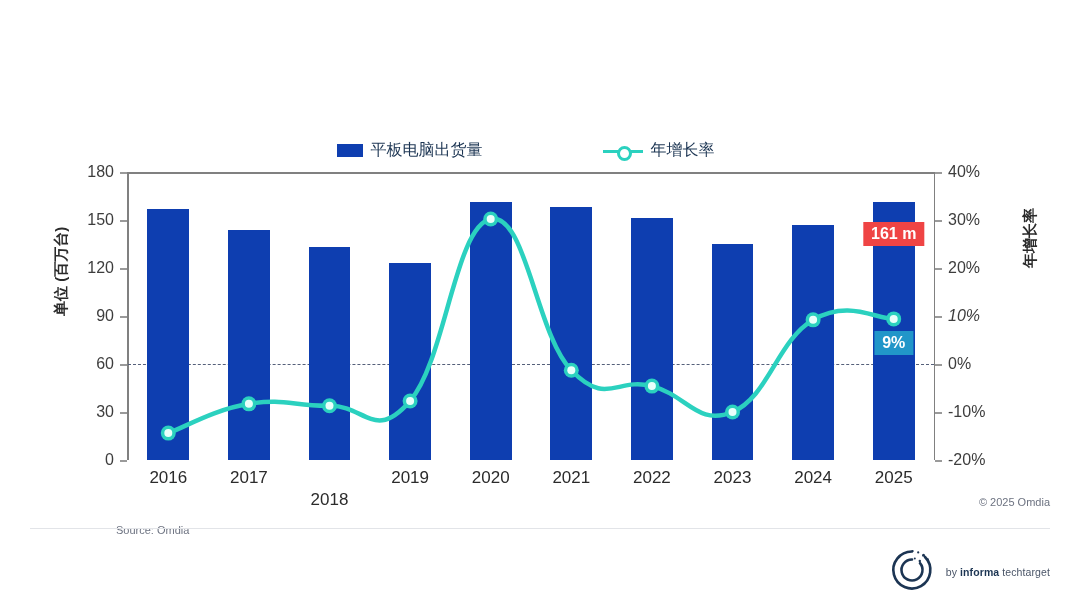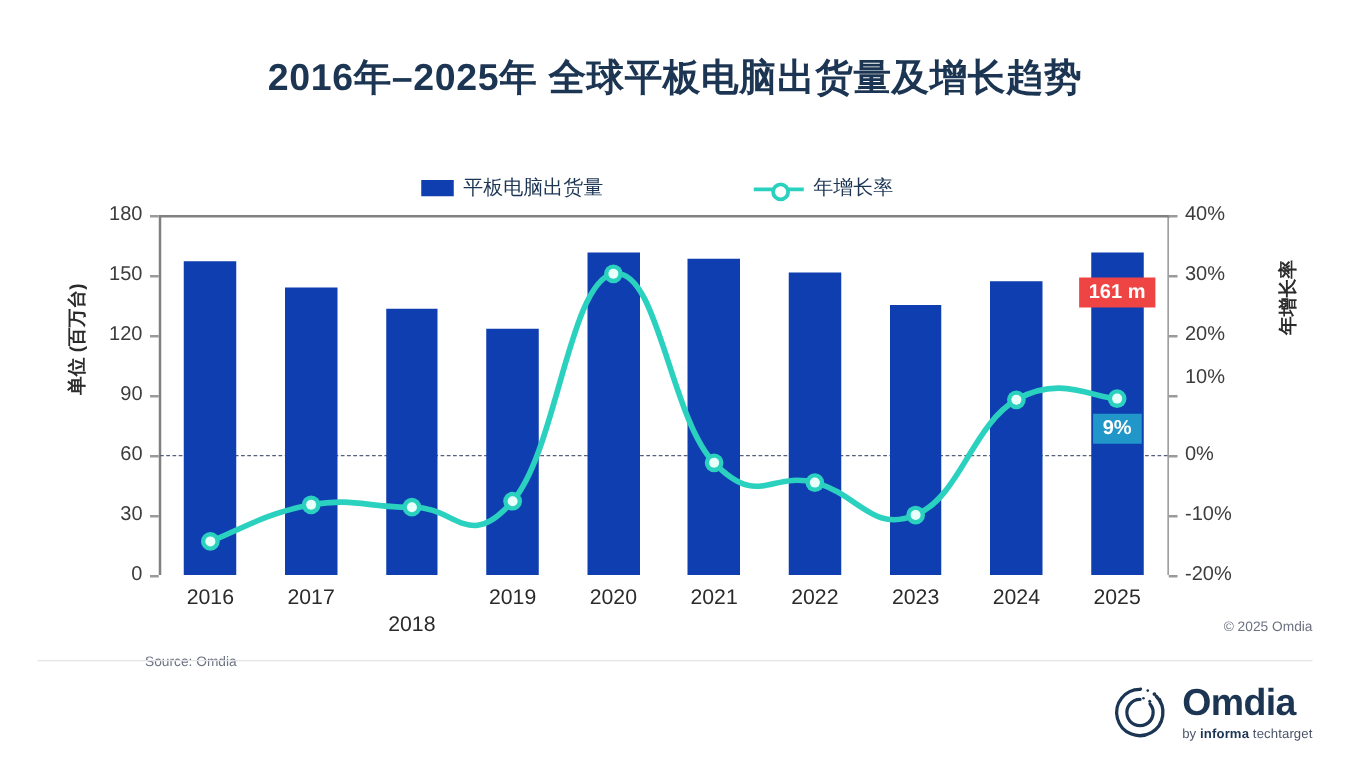--- a/index.html
+++ b/index.html
@@ -129,21 +129,20 @@
   #logo-text-wrap { display:flex; flex-direction:column; line-height:1; }
   #logo-word { font-size: 30px; font-weight:700; color:#1c3553; letter-spacing:-0.5px; }
   #logo-tagline { font-size: 10.5px; color:#4a5568; margin-top:4px; letter-spacing:0.1px; }
   #logo-tagline b { color:#1c3553; }
 </style>
 </head>
 <body>
 
 <div id="page">
 
-  <div id="chart-title">2016年–2025年 全球平板电脑出货量及增长趋势</div>
 
   <div id="legend">
     <div class="legend-item">
       <span class="legend-swatch-bar"></span>
       <span class="legend-label">平板电脑出货量</span>
     </div>
     <div class="legend-item">
       <span class="legend-swatch-line"></span>
       <span class="legend-label">年增长率</span>
     </div>
@@ -175,21 +174,21 @@
         <div class="ylabel-left" style="top: 288px;">0</div>
       </div>
     <div id="ticks-right">
         <div class="tick-right" style="top: 0px;"></div>
         <div class="ylabel-right" style="top: 0px;">40%</div>
         <div class="tick-right" style="top: 48px;"></div>
         <div class="ylabel-right" style="top: 48px;">30%</div>
         <div class="tick-right" style="top: 96px;"></div>
         <div class="ylabel-right" style="top: 96px;">20%</div>
         <div class="tick-right" style="top: 144px;"></div>
-        <div class="ylabel-right" style="top: 130px;">10%</div>
+        <div class="ylabel-right" style="top: 144px; font-style: italic;">10%</div>
         <div class="tick-right" style="top: 192px;"></div>
         <div class="ylabel-right" style="top: 192px;">0%</div>
         <div class="tick-right" style="top: 240px;"></div>
         <div class="ylabel-right" style="top: 240px;">-10%</div>
         <div class="tick-right" style="top: 288px;"></div>
         <div class="ylabel-right" style="top: 288px;">-20%</div>
       </div>
 
     <div id="bars">
         <div class="bar" title="2016: 157" style="left: 19.344px; width: 41.912px; height: 251.2px; background: rgb(14, 62, 176);"></div>
@@ -258,19 +257,18 @@
       <g fill="#1c3553">
         <circle cx="35.5" cy="9.2" r="1.5"></circle>
         <circle cx="30.2" cy="6.4" r="1.1"></circle>
         <circle cx="24.6" cy="5.0" r="1.1"></circle>
         <circle cx="39.8" cy="13.4" r="1.1"></circle>
         <circle cx="31.8" cy="15.0" r="1.2"></circle>
         <circle cx="26.8" cy="12.6" r="1.0"></circle>
       </g>
     </svg>
     <div id="logo-text-wrap">
-      <span id="logo-word">Omdia</span>
       <span id="logo-tagline">
         <span>by </span><b>informa</b><span> techtarget</span>
       </span>
     </div>
   </div>
 </div>
 
 </body></html>

